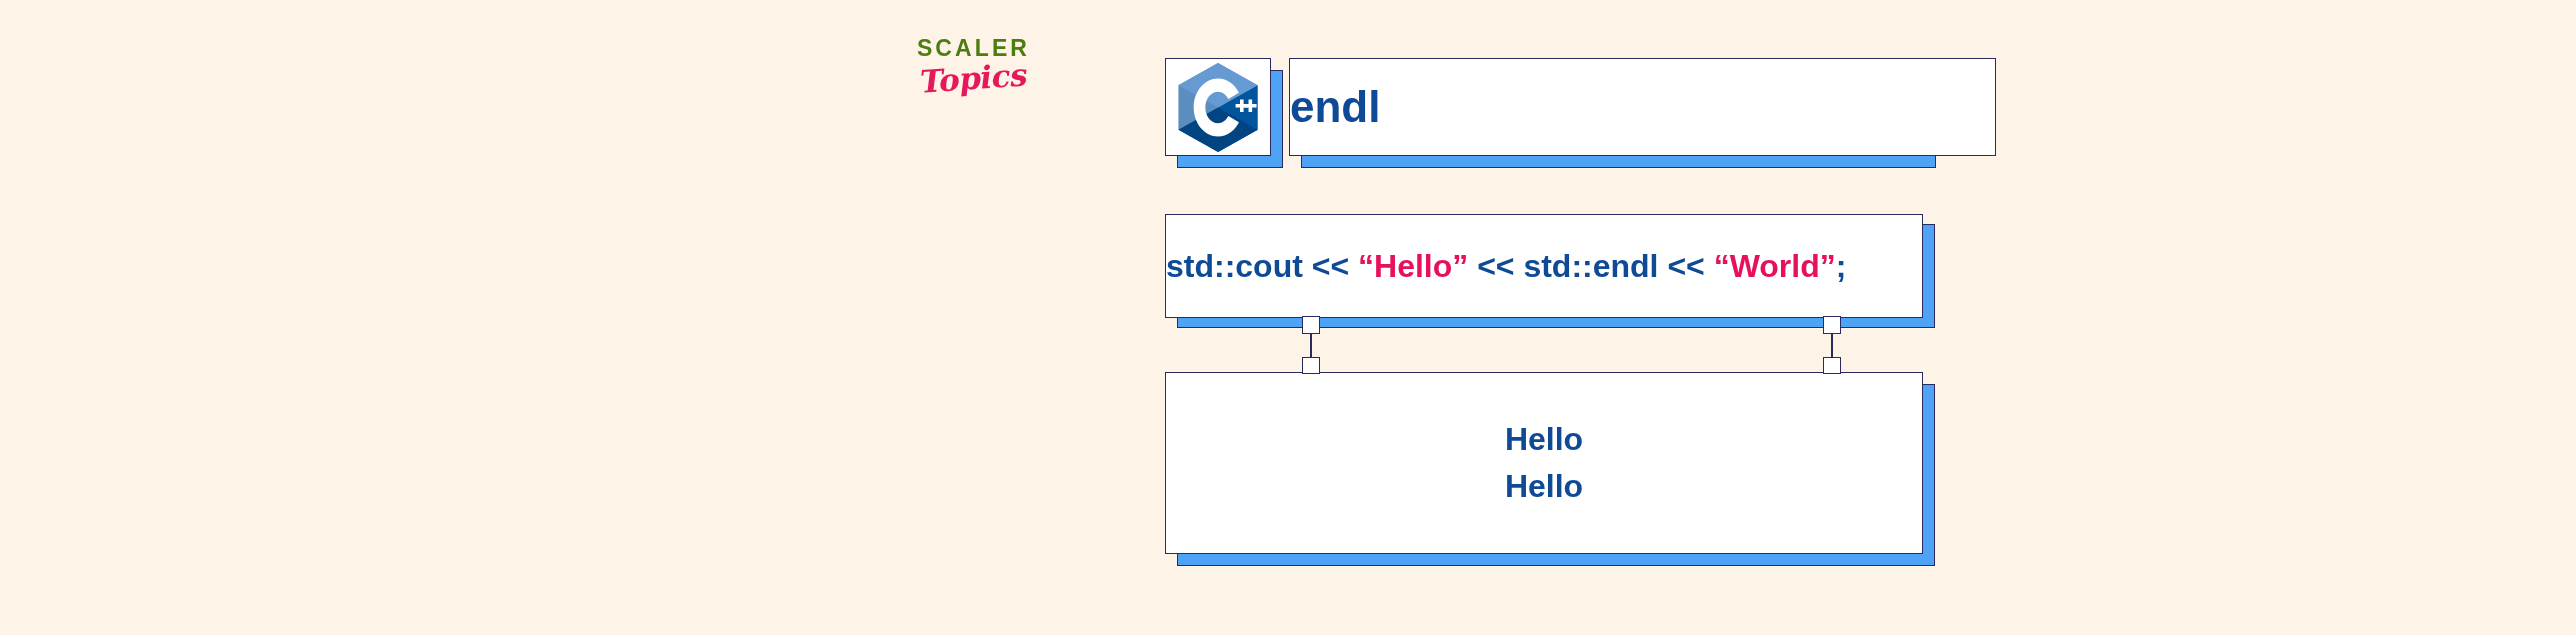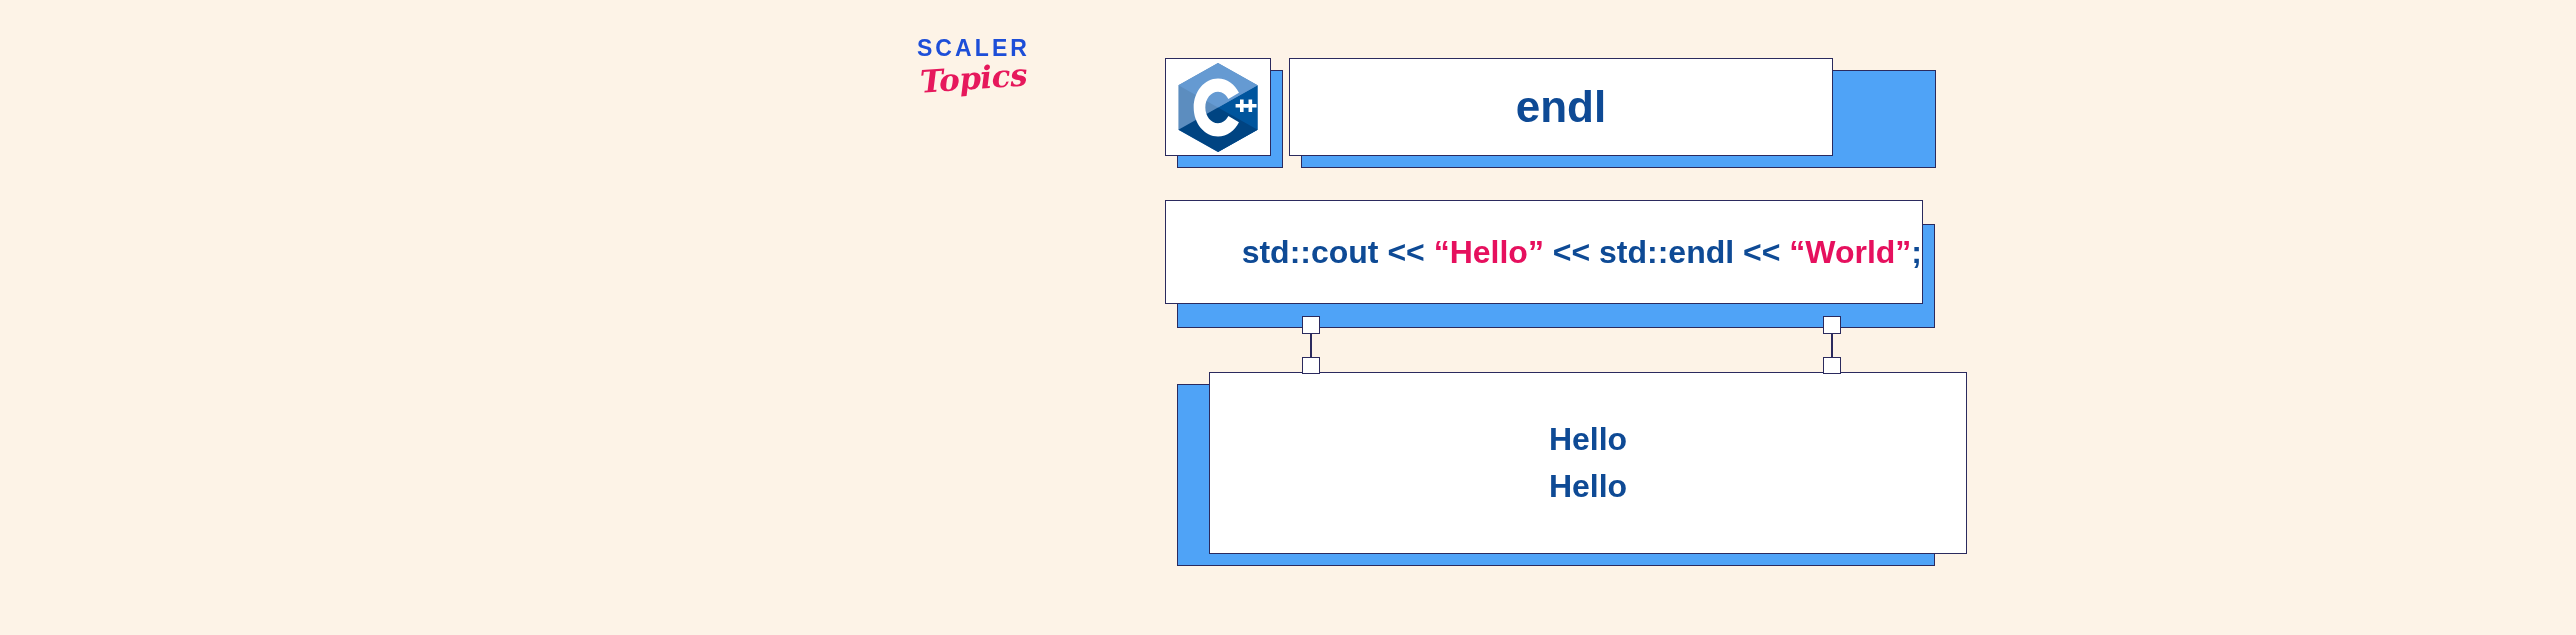--- a/index.html
+++ b/index.html
@@ -28,21 +28,21 @@
     left: 899px;
     top: 37px;
     width: 149px;
     height: 93px;
   }
   .brand-scaler {
     font-family: "Liberation Sans", sans-serif;
     font-weight: bold;
     font-size: 23px;
     letter-spacing: 3.1px;
-    color: #1d4ed8;
+    color: #4d7c0f;
     line-height: 1;
     text-align: center;
     white-space: nowrap;
   }
   .brand-topics {
     font-family: "DejaVu Serif", serif;
     font-style: italic;
     font-weight: bold;
     font-size: 31px;
     color: #E6185C;
@@ -91,51 +91,50 @@
   }
   .cpp-logo {
     width: 82px;
     height: 89px;
     display: block;
   }
 
   #title-card {
     left: 1289px;
     top: 58px;
-    width: 544px;
-    height: 98px;
-    display: flex;
-    align-items: center;
-    justify-content: center;
+    width: 707px;
+    height: 98px;
+    display: flex;
+    align-items: center;
+    justify-content: flex-start;
   }
   #title-card-shadow {
     left: 1301px;
     top: 70px;
     width: 635px;
     height: 98px;
   }
   .title-text {
     font-family: "Liberation Sans", sans-serif;
     font-weight: bold;
     font-size: 44px;
     color: #0E4A95;
     line-height: 1;
     letter-spacing: 0px;
   }
 
   
   #code-card {
     left: 1165px;
-    top: 200px;
+    top: 214px;
     width: 758px;
     height: 104px;
     display: flex;
     align-items: center;
-    justify-content: flex-end;
-    padding-left: 28px;
+    justify-content: flex-start;
   }
   #code-card-shadow {
     left: 1177px;
     top: 224px;
     width: 758px;
     height: 104px;
   }
   .code-text {
     font-family: "Liberation Sans", sans-serif;
     font-weight: bold;
@@ -151,21 +150,20 @@
   
   #output-card {
     left: 1165px;
     top: 372px;
     width: 758px;
     height: 182px;
     display: flex;
     flex-direction: column;
     align-items: center;
     justify-content: center;
-    margin-left: 44px;
   }
   #output-card-shadow {
     left: 1177px;
     top: 384px;
     width: 758px;
     height: 182px;
   }
   .output-line {
     font-family: "Liberation Sans", sans-serif;
     font-weight: bold;

